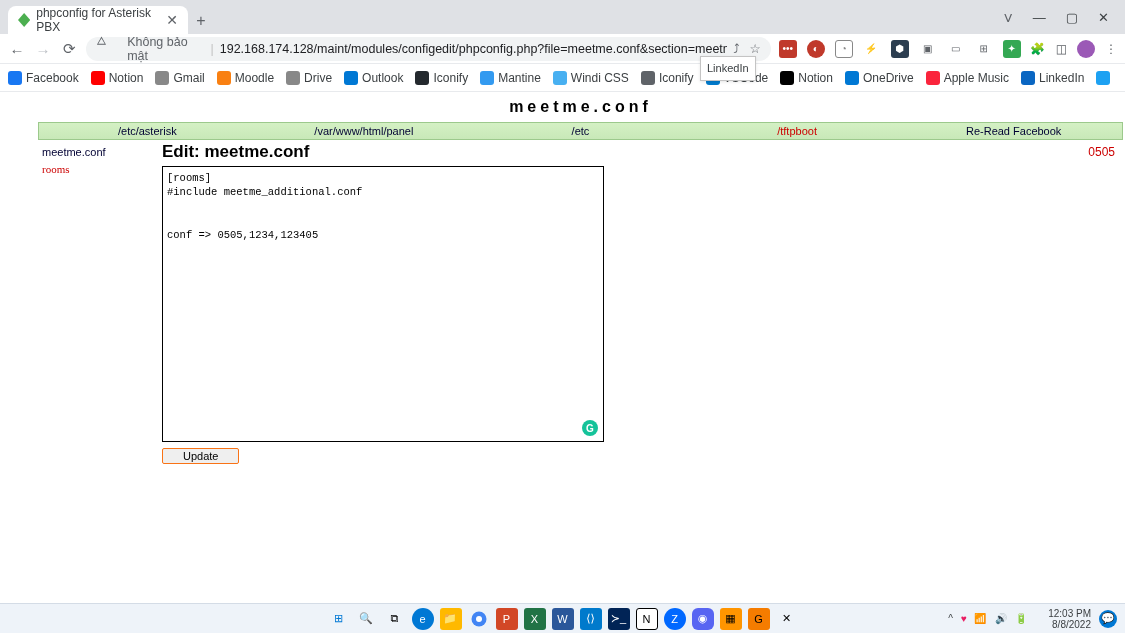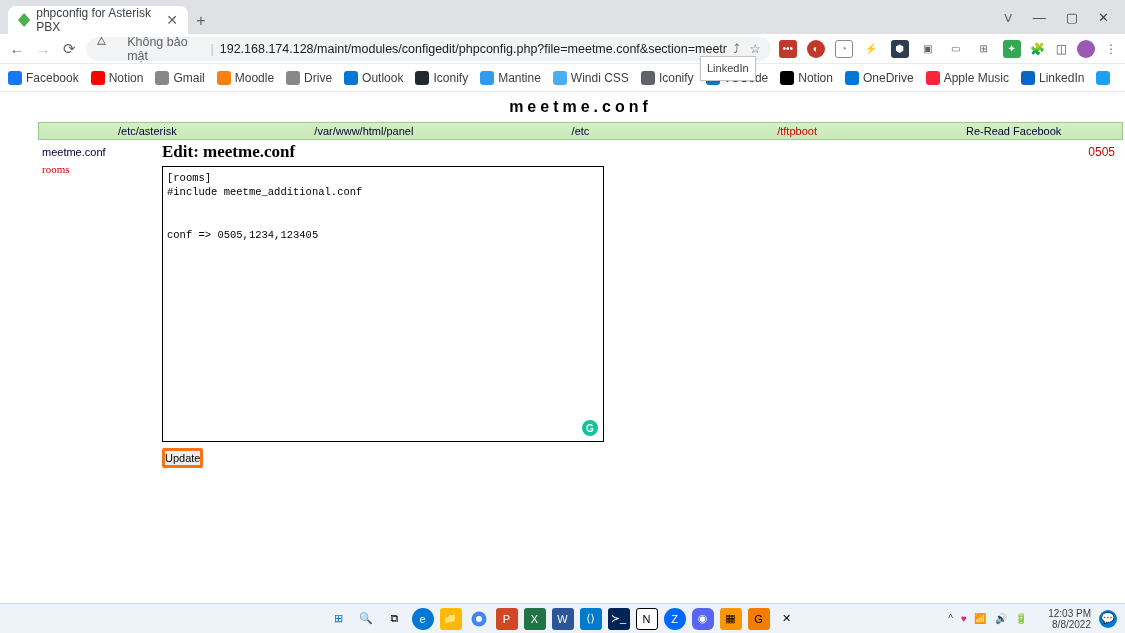--- a/index.html
+++ b/index.html
@@ -39,27 +39,27 @@
   .green-nav .cell { flex: 1; text-align: center; }
   .green-nav .sel { color: #c00; }
   
   .content-row { display: flex; padding: 2px 6px; }
   .sidebar { width: 120px; font-size: 11px; padding-top: 2px; }
   .sidebar a { display: block; color: #003; text-decoration: none; cursor: pointer; line-height: 1.5; }
   .sidebar a.sel { color: #c00; font-family: Liberation Serif, serif; }
   
   .main { flex: 1; }
   .editbar { display: flex; align-items: center; }
-  .edit-title { font-family: Liberation Serif, serif; font-size: 17px; font-weight: bold; color: #000; }
+  .edit-title { font-family: Liberation Sans, sans-serif; font-size: 17px; font-weight: bold; color: #000; }
   .edit-id { margin-left: auto; color: #c00; font-size: 12px; padding-right: 4px; }
   
   .editor-wrap { position: relative; margin-top: 4px; }
   textarea.editor { width: 442px; height: 276px; border: 1px solid #000; font-family: "Courier New", monospace; font-size: 10.5px; padding: 4px 4px; resize: none; outline: none; background: #fff; color: #000; line-height: 1.35; }
   .grammarly { position: absolute; width: 16px; height: 16px; background: #15c39a; border-radius: 50%; display: flex; align-items: center; justify-content: center; color: #fff; font-size: 10px; font-weight: bold; left: 420px; top: 254px; }
-  .update-btn { font-size: 11px; padding: 1px 0; margin-top: 3px; cursor: pointer; background: #efefef; border: 3px solid #f97316; border-radius: 2px; }
+  .update-btn { font-size: 11px; padding: 1px 20px; margin-top: 3px; cursor: pointer; background: #efefef; border: 1px solid #f97316; border-radius: 2px; }
   
   
   .taskbar { position: fixed; bottom: 0; left: 0; right: 0; height: 30px; background: #eef3f9; border-top: 1px solid #d4dce6; display: flex; align-items: center; padding: 0 8px; }
   .task-center { position: absolute; left: 50%; transform: translateX(-50%); display: flex; gap: 6px; align-items: center; }
   .task-icon { width: 22px; height: 22px; border-radius: 3px; display: flex; align-items: center; justify-content: center; font-size: 11px; cursor: pointer; }
   .tray { margin-left: auto; display: flex; align-items: center; gap: 8px; font-size: 10px; color: #3c4043; }
   .tray-time { text-align: right; line-height: 1.1; margin-left: 12px; }
   
   svg { display: block; }
 </style>

